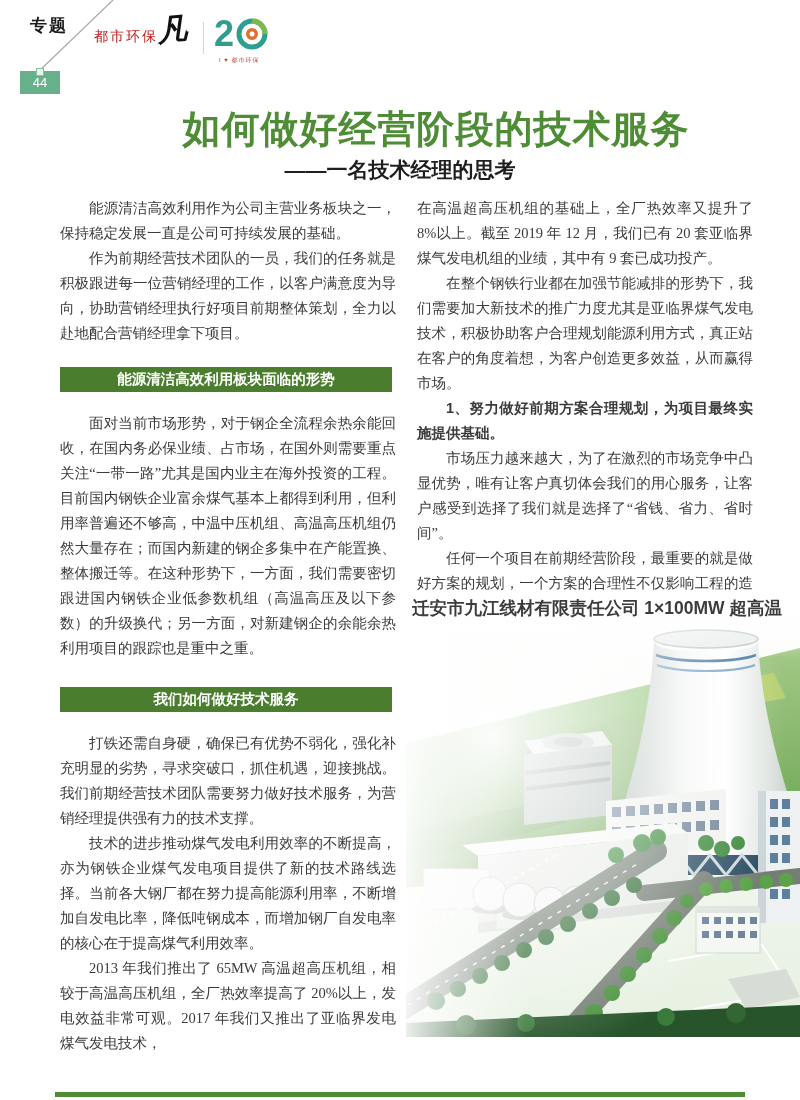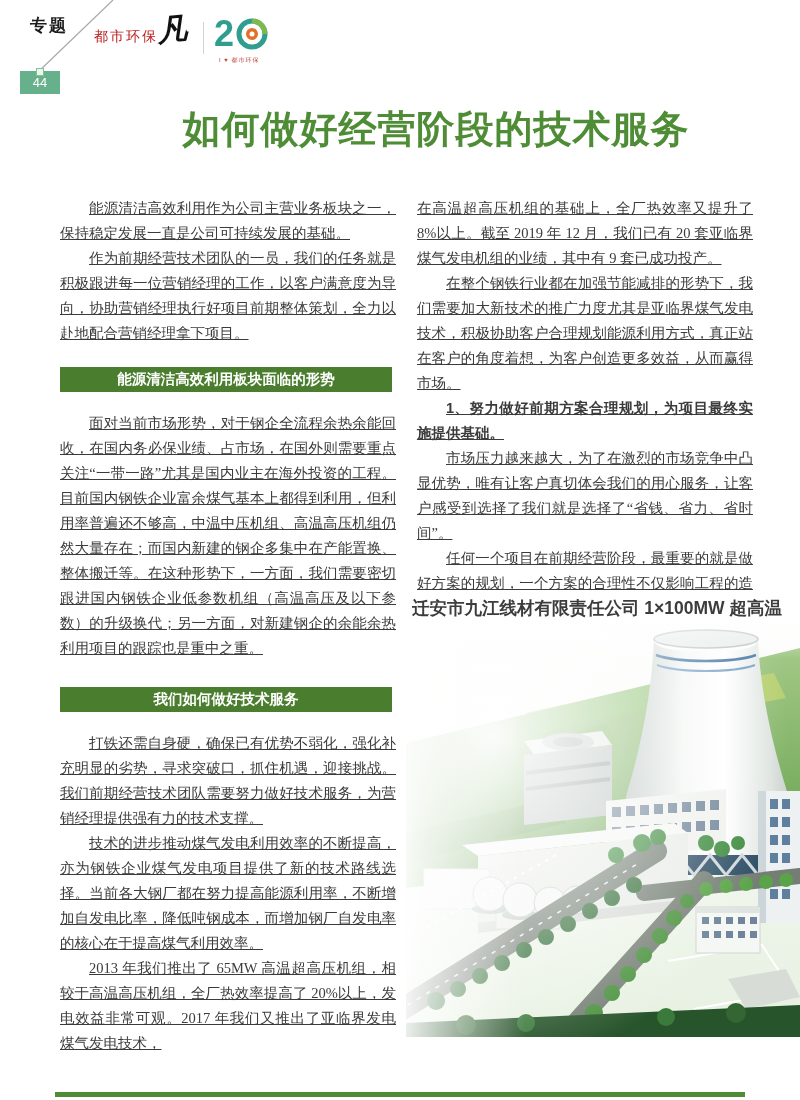--- a/index.html
+++ b/index.html
@@ -26,21 +26,21 @@
   .title{position:absolute;left:0;top:104px;width:100%;text-align:center;
         font-family:"Liberation Sans","DejaVu Sans",sans-serif;font-size:38px;font-weight:bold;
         color:#4e8c35;letter-spacing:1px;padding-left:36px;}
   .subtitle{position:absolute;left:0;top:156px;width:100%;text-align:center;
         font-family:"Liberation Sans","DejaVu Sans",sans-serif;font-size:21px;font-weight:600;color:#1e1e1e;}
 
   
   .col{position:absolute;top:196px;width:336px;}
   .col-left{left:60px;}
   .col-right{left:417px;}
-  .col p{margin:0;font-size:14.5px;line-height:25px;color:#3b3b3b;text-align:justify;text-indent:2em;text-decoration:underline;}
+  .col p{margin:0;font-size:14.5px;line-height:25px;color:#3b3b3b;text-align:justify;text-indent:2em;}
   .col p.noindent{text-indent:0;}
   .banner{margin:21px 4px 19px 0;background:#4a7d2e;color:#ffffff;text-align:center;text-indent:0 !important;
         font-family:"Liberation Sans","DejaVu Sans",sans-serif;font-weight:bold;font-size:14.5px;
         height:25px;line-height:25px;}
   .subhead{color:#4a9c40;font-weight:bold;font-family:"Liberation Sans","DejaVu Sans",sans-serif;}
 
   
   .figure{position:absolute;left:406px;top:593px;width:394px;height:444px;overflow:hidden;}
   .figure svg{position:absolute;left:0;top:0;}
   .fig-caption{position:absolute;left:6px;top:3px;width:400px;white-space:nowrap;overflow:hidden;
@@ -65,20 +65,21 @@
     <circle cx="38" cy="21" r="13" fill="none" stroke="#2f9e8f" stroke-width="5"></circle>
     <path d="M 38 8 A 13 13 0 0 1 51 21" fill="none" stroke="#7fb84d" stroke-width="5"></path>
     <circle cx="38" cy="21" r="6" fill="#e2702a"></circle>
     <circle cx="38" cy="21" r="2.5" fill="#ffffff"></circle>
   </svg>
   <div class="logo-tagline">I ♥ 都市环保</div>
   <div class="page-num">44</div>
   <div class="corner-sq"></div>
 
   <div class="title">如何做好经营阶段的技术服务</div>
+  <div class="subtitle">——一名技术经理的思考</div>
 
   <div class="col col-left">
     <p>能源清洁高效利用作为公司主营业务板块之一，保持稳定发展一直是公司可持续发展的基础。</p>
     <p>作为前期经营技术团队的一员，我们的任务就是积极跟进每一位营销经理的工作，以客户满意度为导向，协助营销经理执行好项目前期整体策划，全力以赴地配合营销经理拿下项目。</p>
     <div class="banner">能源清洁高效利用板块面临的形势</div>
     <p>面对当前市场形势，对于钢企全流程余热余能回收，在国内务必保业绩、占市场，在国外则需要重点关注“一带一路”尤其是国内业主在海外投资的工程。目前国内钢铁企业富余煤气基本上都得到利用，但利用率普遍还不够高，中温中压机组、高温高压机组仍然大量存在；而国内新建的钢企多集中在产能置换、整体搬迁等。在这种形势下，一方面，我们需要密切跟进国内钢铁企业低参数机组（高温高压及以下参数）的升级换代；另一方面，对新建钢企的余能余热利用项目的跟踪也是重中之重。</p>
     <div class="banner" style="margin-top:26px">我们如何做好技术服务</div>
     <p>打铁还需自身硬，确保已有优势不弱化，强化补充明显的劣势，寻求突破口，抓住机遇，迎接挑战。我们前期经营技术团队需要努力做好技术服务，为营销经理提供强有力的技术支撑。</p>
     <p>技术的进步推动煤气发电利用效率的不断提高，亦为钢铁企业煤气发电项目提供了新的技术路线选择。当前各大钢厂都在努力提高能源利用率，不断增加自发电比率，降低吨钢成本，而增加钢厂自发电率的核心在于提高煤气利用效率。</p>
     <p>2013 年我们推出了 65MW 高温超高压机组，相较于高温高压机组，全厂热效率提高了 20%以上，发电效益非常可观。2017 年我们又推出了亚临界发电煤气发电技术，</p>

